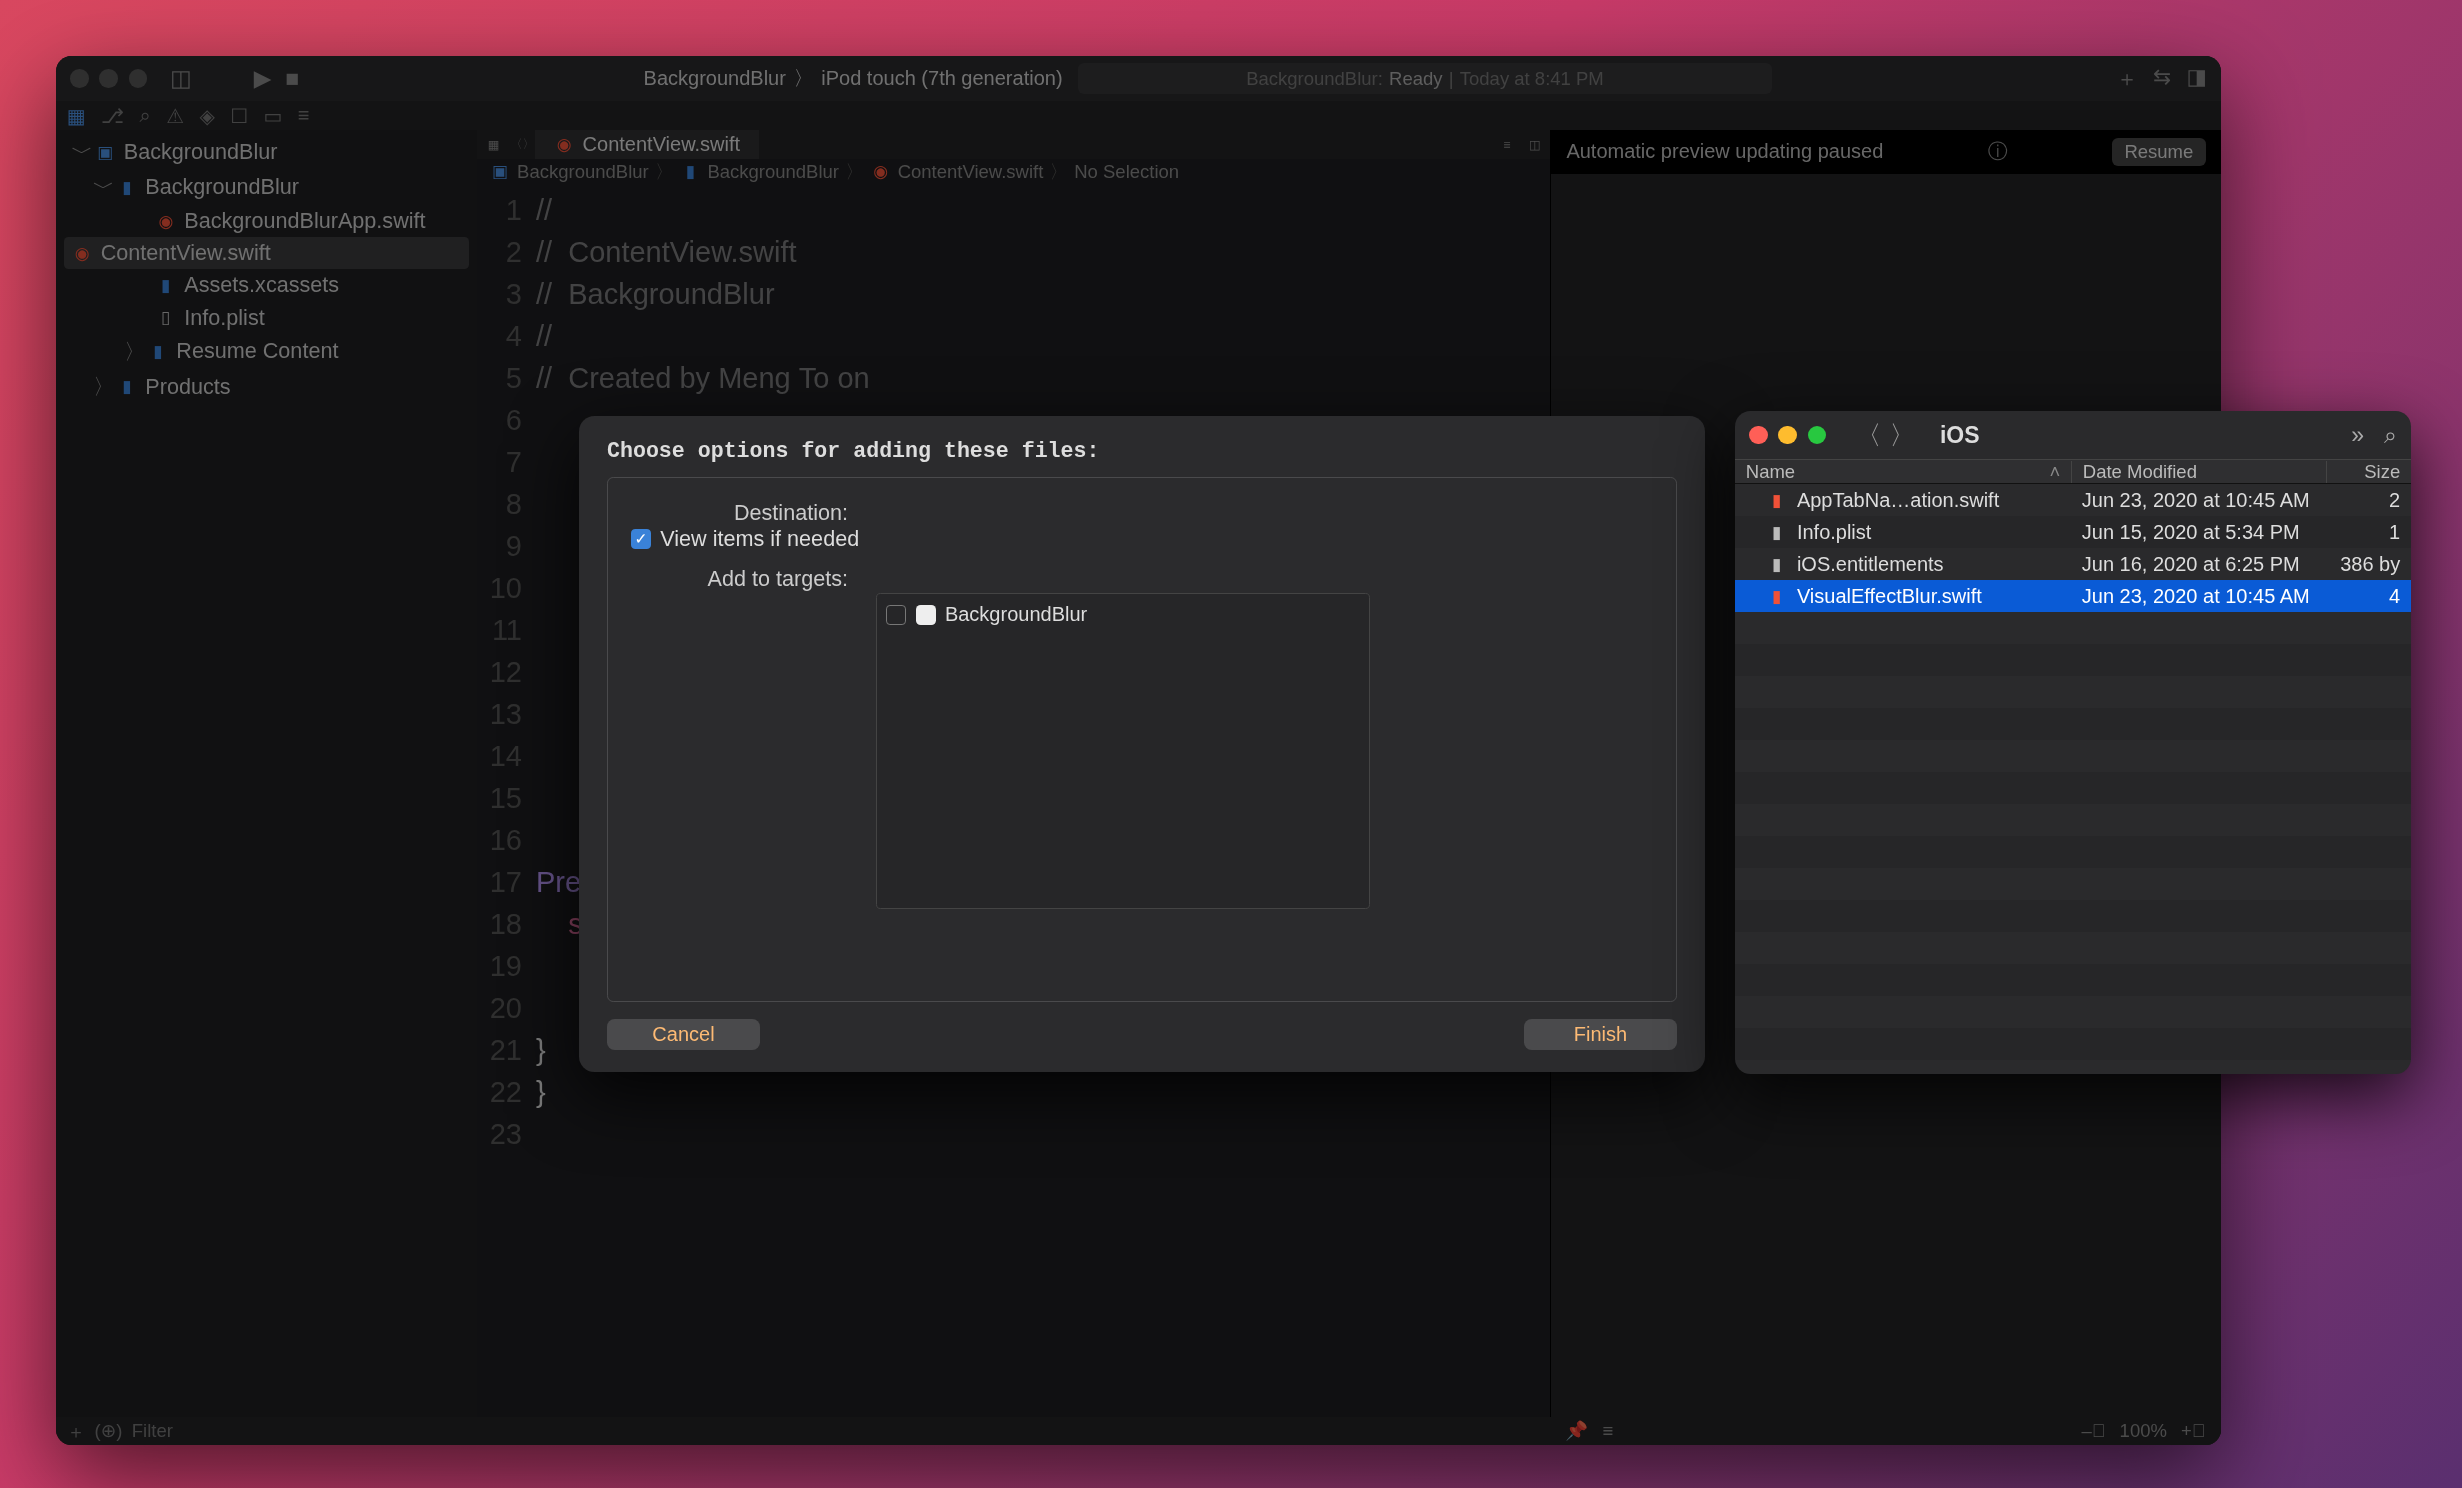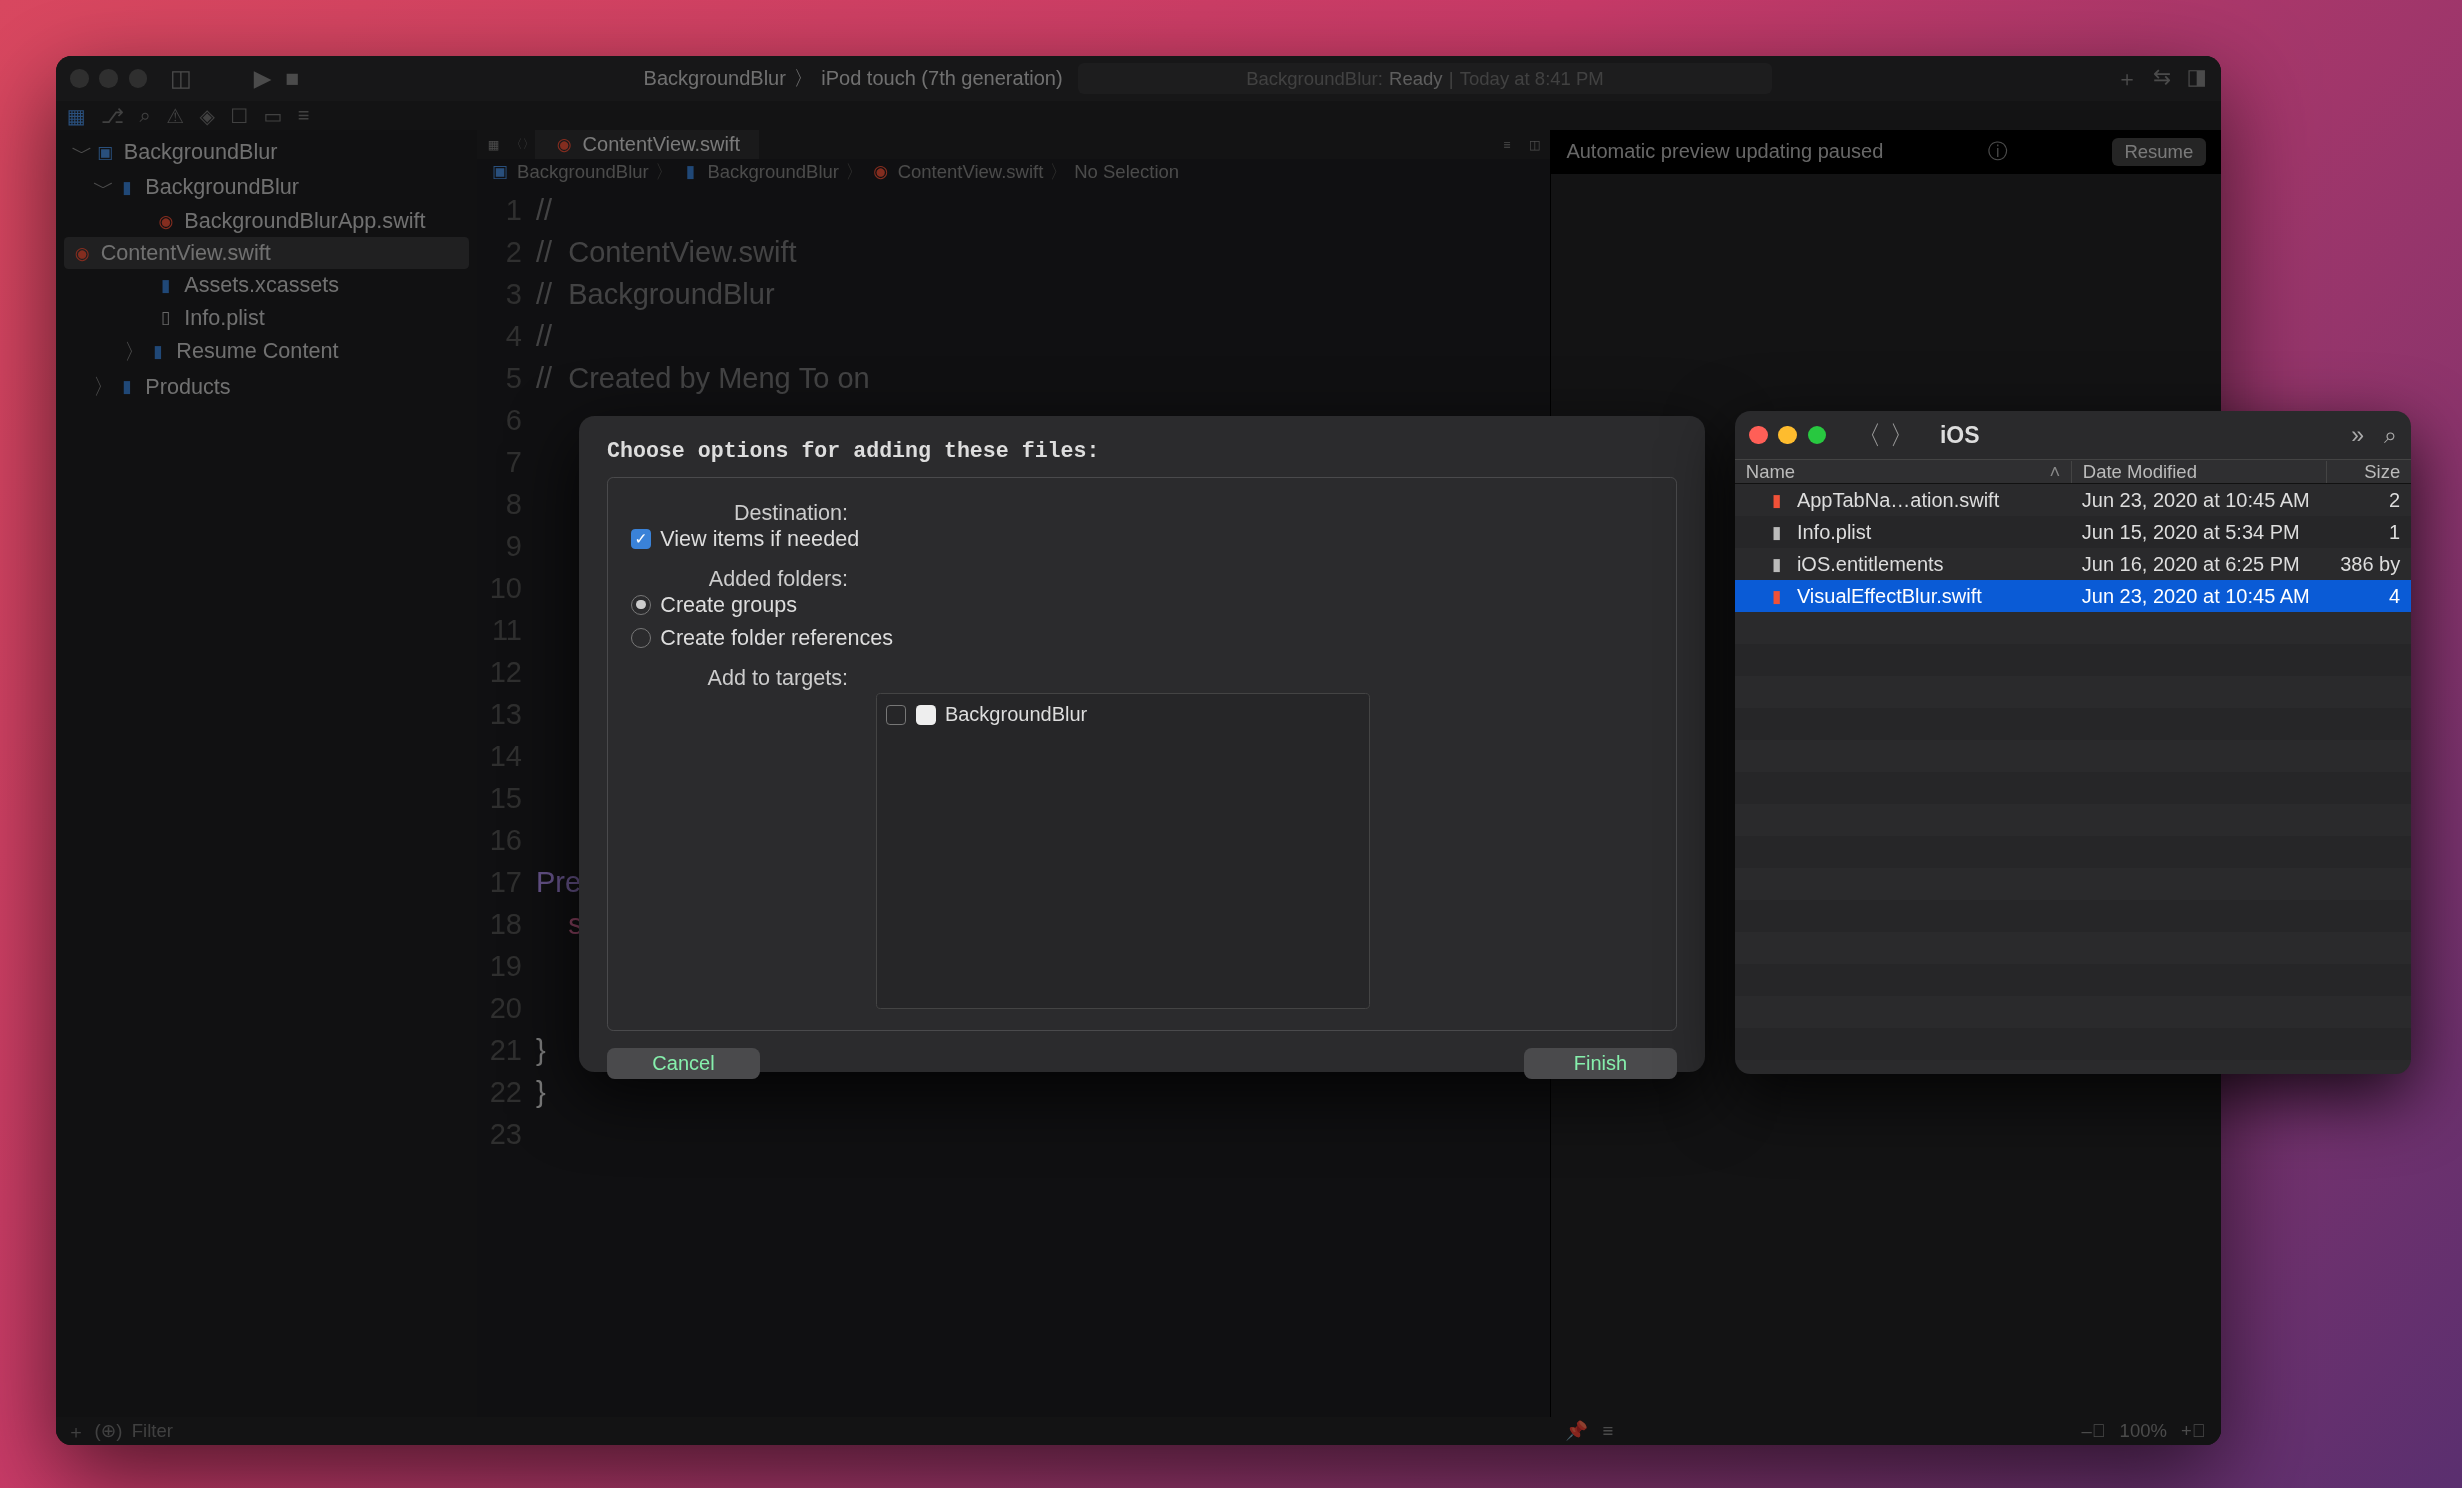--- a/index.html
+++ b/index.html
@@ -75,21 +75,21 @@
   .optctl { display:flex; flex-direction:column; gap:7.7px;}
   .chk { display:flex; align-items:center; gap:9.3px;}
   .ck { width:20px; height:20px; border-radius:3.9px; border:0.8px solid #777; display:inline-flex; align-items:center; justify-content:center; font-size:15.4px; color:#fff;}
   .ck.checked { background:#3a82d8; border-color:#3a82d8;}
   .rd { width:20px; height:20px; border-radius:50%; border:0.8px solid #777; display:inline-flex; align-items:center; justify-content:center;}
   .rd.sel::after { content:""; width:9.3px; height:9.3px; border-radius:50%; background:#ccc;}
   .targets { margin-left:245px; width:494px; height:316px; background:#262628; border:0.8px solid #444; border-radius:4.6px; padding:9.3px; margin-top:-3.1px;}
   .tgt-row { display:flex; align-items:center; gap:9.3px; font-size:20px; color:#ddd;}
   .appicon { width:20px; height:20px; background:#eee; border-radius:4.6px;}
   .sheet-buttons { display:flex; justify-content:space-between; margin-top:17px;}
-  .btn { width:153px; height:31px; border-radius:7.7px; background:#4a4a4c; color:#86efac; display:flex; align-items:center; justify-content:center; font-size:20px;}
+  .btn { width:153px; height:31px; border-radius:7.7px; background:#4a4a4c; color:#fdba74; display:flex; align-items:center; justify-content:center; font-size:20px;}
 
   
   .finder {
     position:absolute; left:1735px; top:411px; width:676px; height:663px;
     background:#2a2a2c; border-radius:15.4px; box-shadow:0 23px 69px rgba(0,0,0,.8);
     color:#ddd; overflow:hidden;
   }
   .f-titlebar { height:48px; display:flex; align-items:center; padding:0 14px; gap:14px;}
   .f-traffic { display:flex; gap:10.8px;}
   .f-dot { width:18.5px; height:18.5px; border-radius:50%;}
@@ -319,33 +319,20 @@
   <div class="sheet-box">
     <div class="optrow">
       <div class="optlabel">Destination:</div>
       <div class="optctl">
         <label class="chk">
           <span class="ck checked">✓</span>
           <span>View items if needed</span>
         </label>
       </div>
     </div>
-    <div class="optrow">
-      <div class="optlabel">Added folders:</div>
-      <div class="optctl">
-        <label class="chk">
-          <span class="rd sel"></span>
-          <span>Create groups</span>
-        </label>
-        <label class="chk">
-          <span class="rd"></span>
-          <span>Create folder references</span>
-        </label>
-      </div>
-    </div>
     <div class="optrow" style="margin-bottom:4.6px">
       <div class="optlabel">Add to targets:</div>
     </div>
     <div class="targets">
       <div class="tgt-row">
         <span class="ck"></span>
         <span class="appicon"></span>
         <span>BackgroundBlur</span>
       </div>
     </div>

